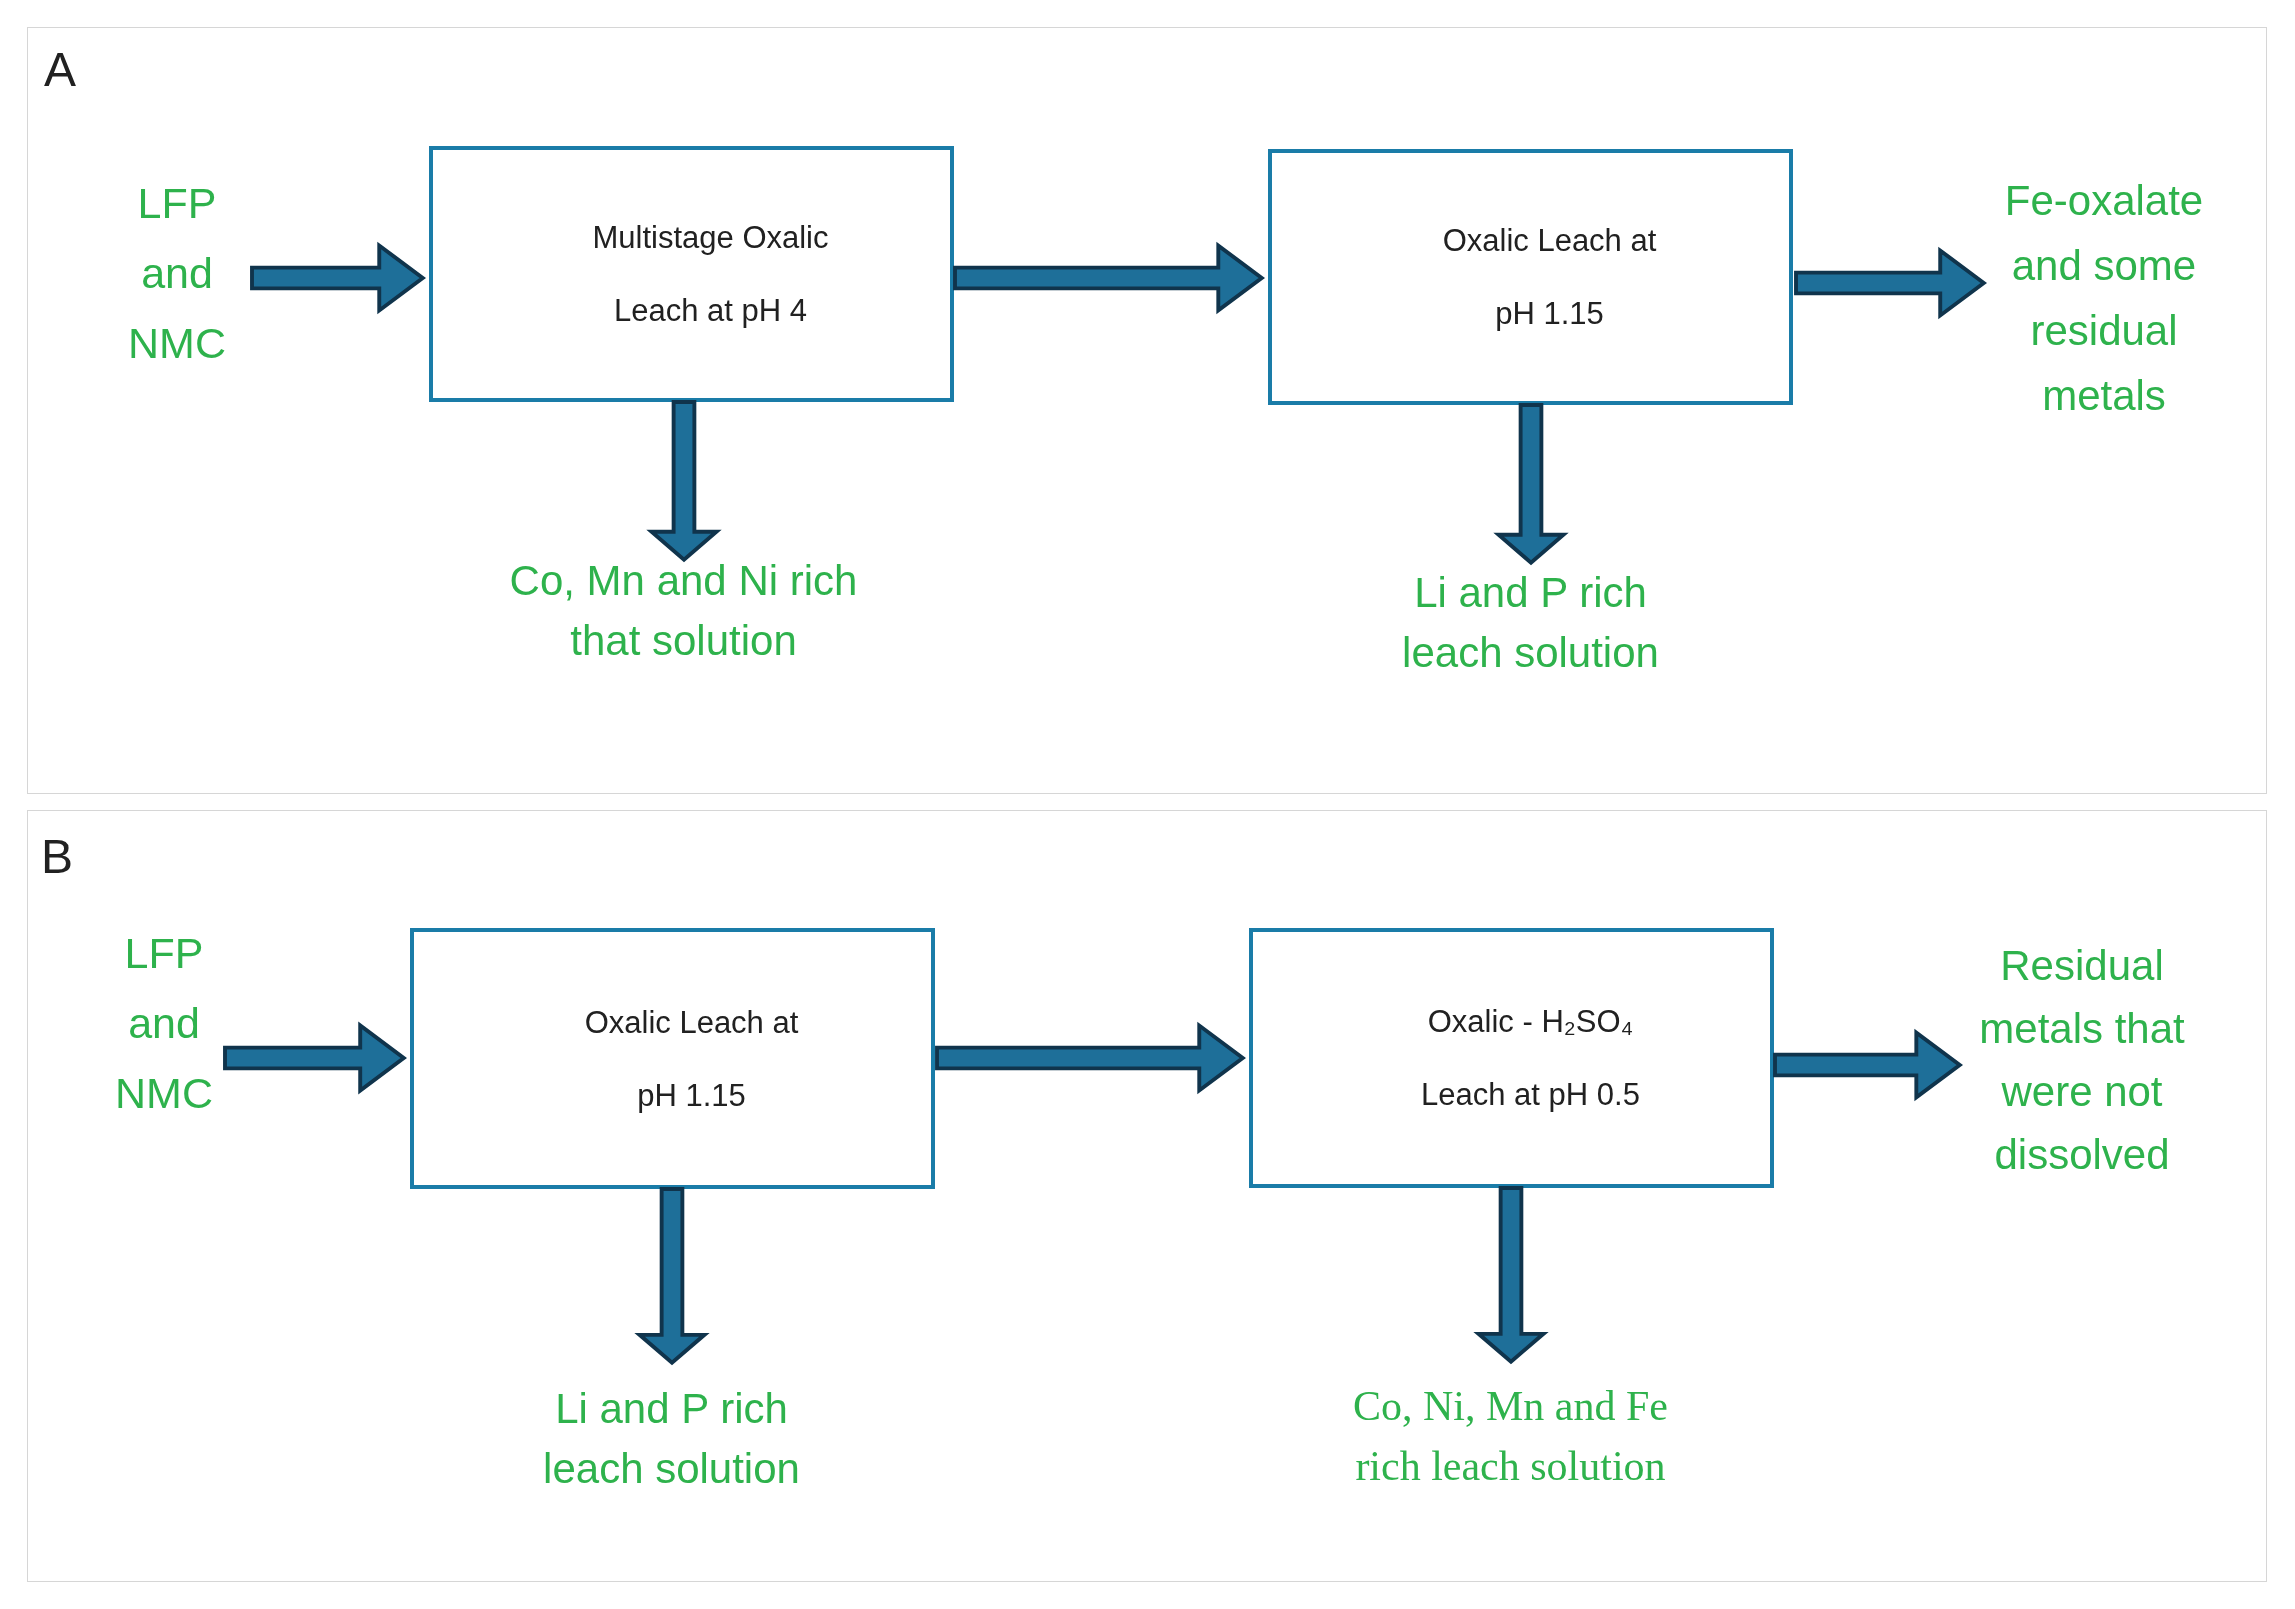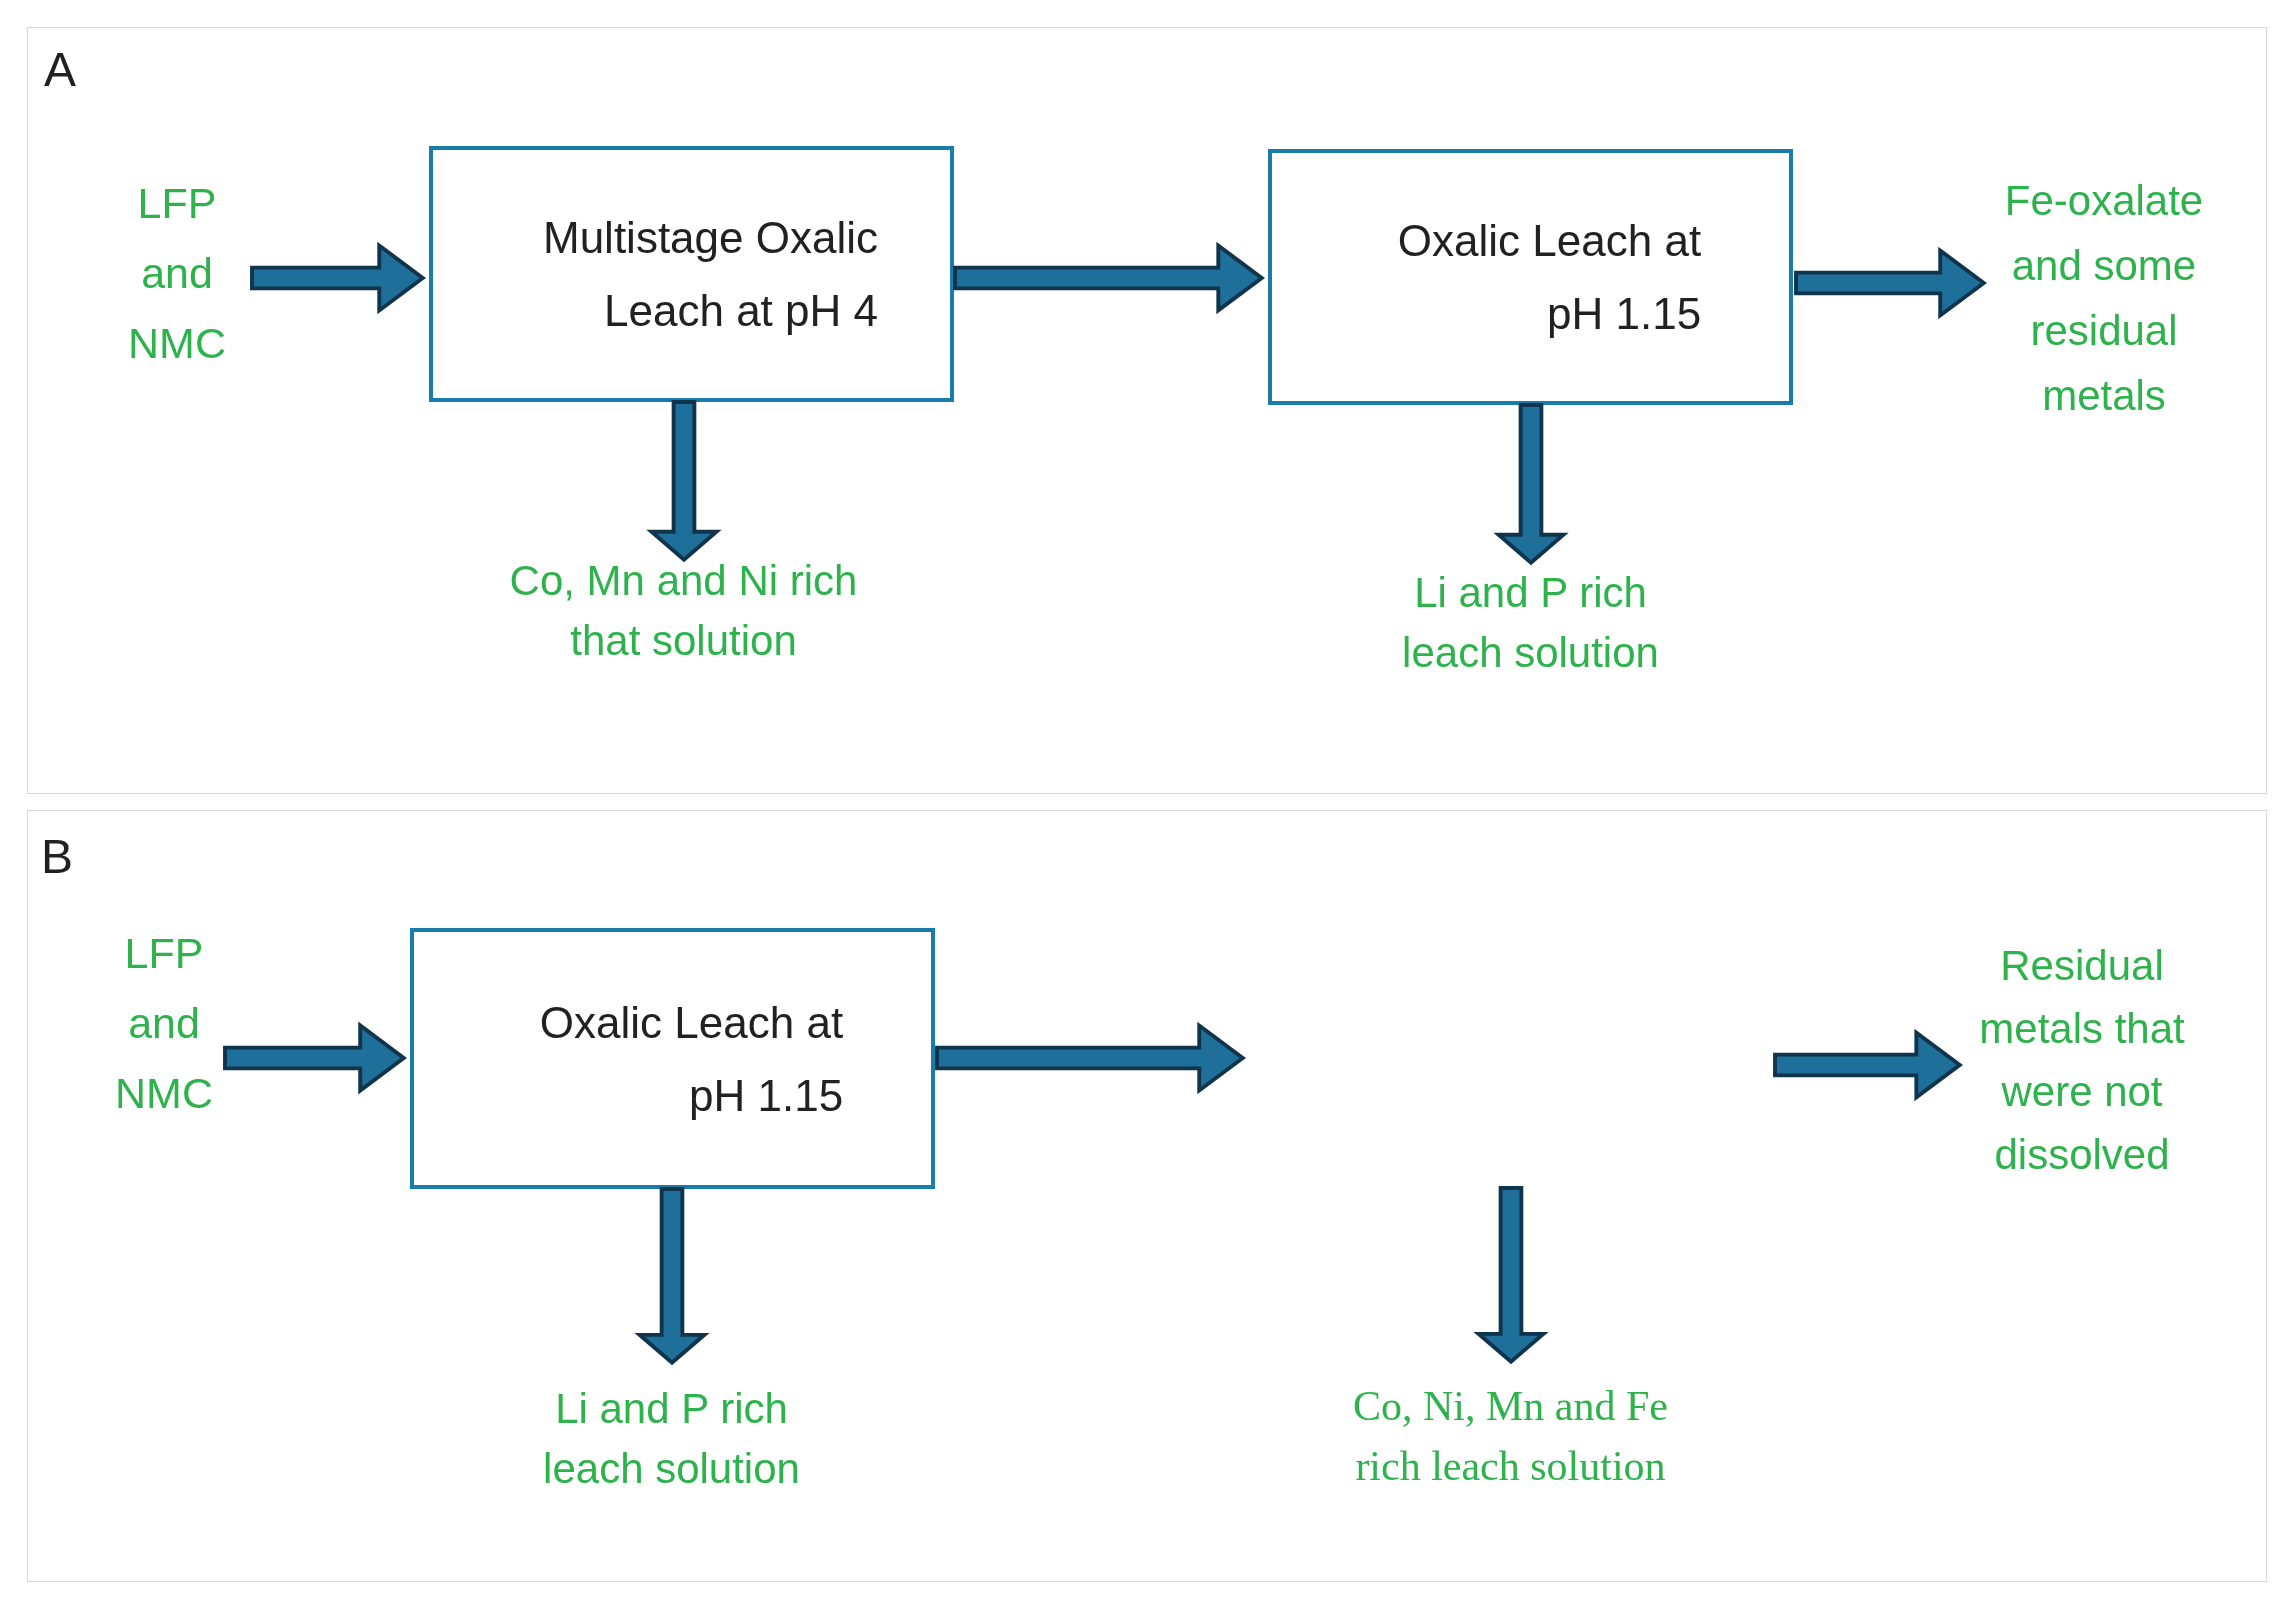--- a/index.html
+++ b/index.html
@@ -45,24 +45,24 @@
   .pbox {
     position: absolute;
     border: 4.5px solid var(--box-border, #1a7ca8);
     background: #ffffff;
     box-sizing: border-box;
     display: flex;
     align-items: center;
     justify-content: center;
   }
   .pbox .pbox-label {
-    text-align: right;
+    text-align: center;
     white-space: pre-line;
     color: var(--dark-text, #212121);
-    font-size: 44px;
+    font-size: 31px;
     line-height: 73px;
     margin-left: 38px;
   }
   svg.arrow { position: absolute; display: block; overflow: visible; }
   svg.arrow polygon {
     fill: var(--arrow-fill, #1e6f99);
     stroke: var(--arrow-stroke, #10344c);
     stroke-width: 6;
     stroke-linejoin: miter;
   }
@@ -136,20 +136,24 @@
 
     <div class="pbox" style="left:382px; top:117px; width:525px; height:261px;">
       <div class="pbox-label">Oxalic Leach at
 pH 1.15</div>
     </div>
 
     <svg class="arrow" style="left:909px; top:208px;" width="309" height="78" viewBox="0 0 476 120">
       <polygon points="0,44 404,44 404,10 471,60 404,110 404,76 0,76"></polygon>
     </svg>
 
+    <div class="pbox" style="left:1221px; top:117px; width:525px; height:260px;">
+      <div class="pbox-label">Oxalic - H₂SO₄
+Leach at pH 0.5</div>
+    </div>
 
     <svg class="arrow" style="left:1747px; top:215px;" width="188" height="78" viewBox="0 0 290 120">
       <polygon points="0,44 218,44 218,10 285,60 218,110 218,76 0,76"></polygon>
     </svg>
 
     <div class="gtext lh97" style="left:1898px; top:123px; width:312px;">Residual
 metals that
 were not
 dissolved</div>
 

